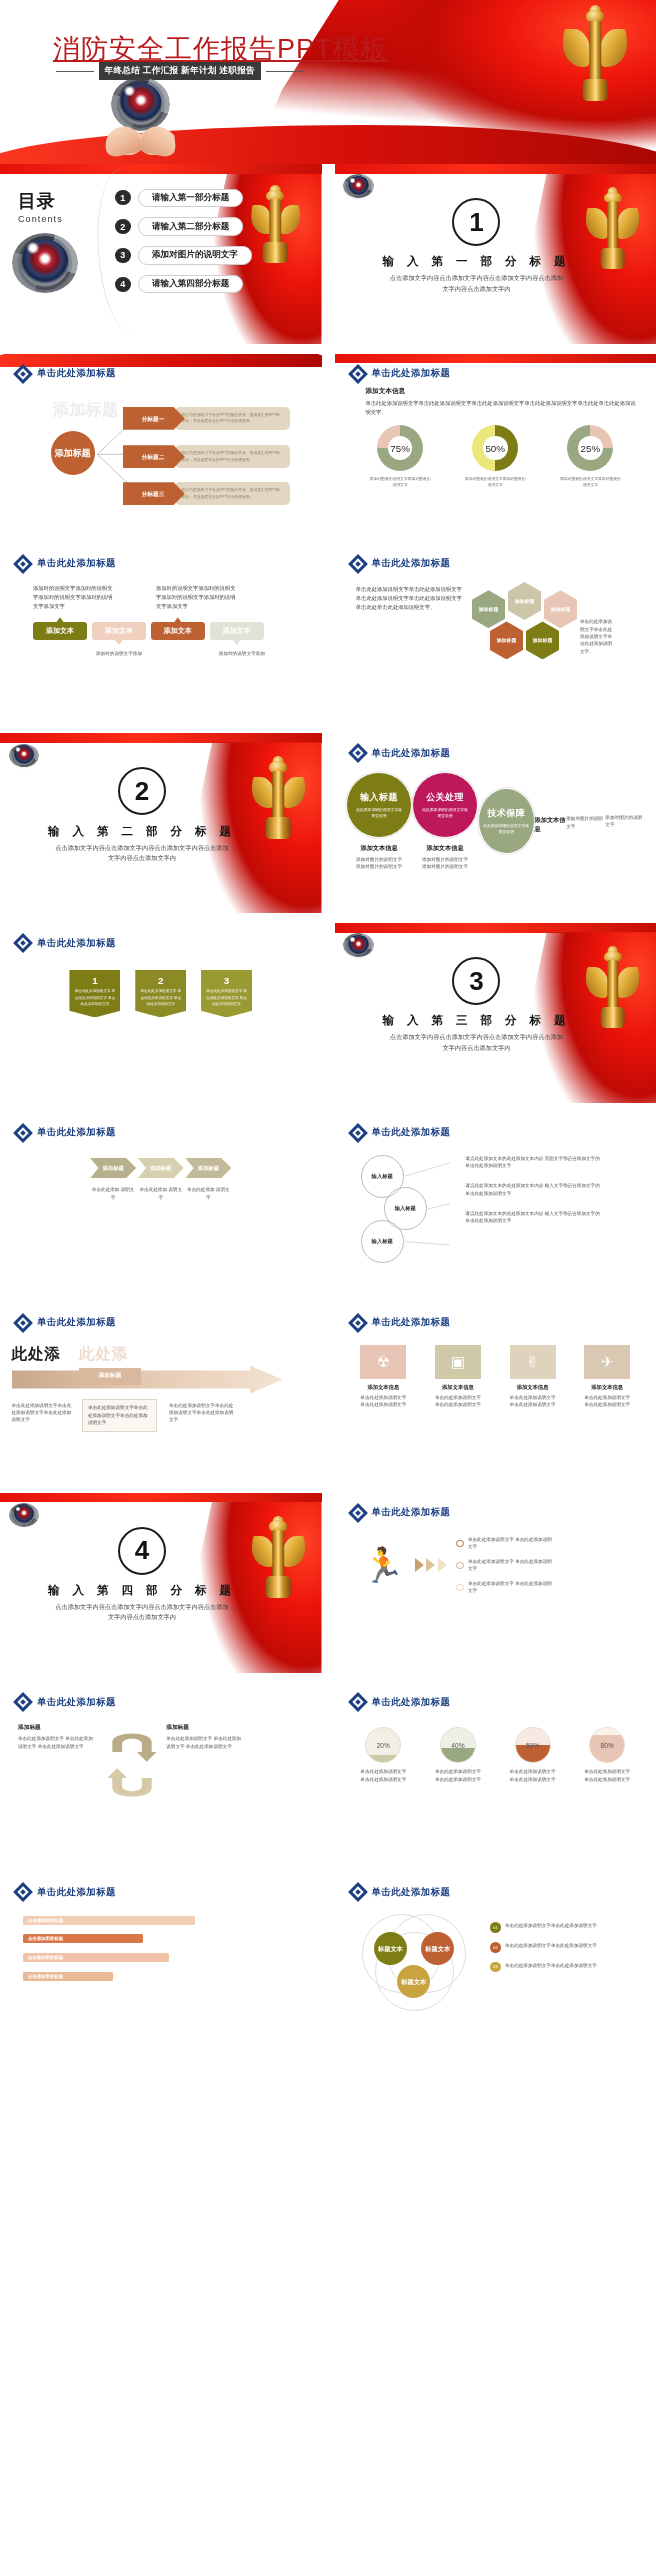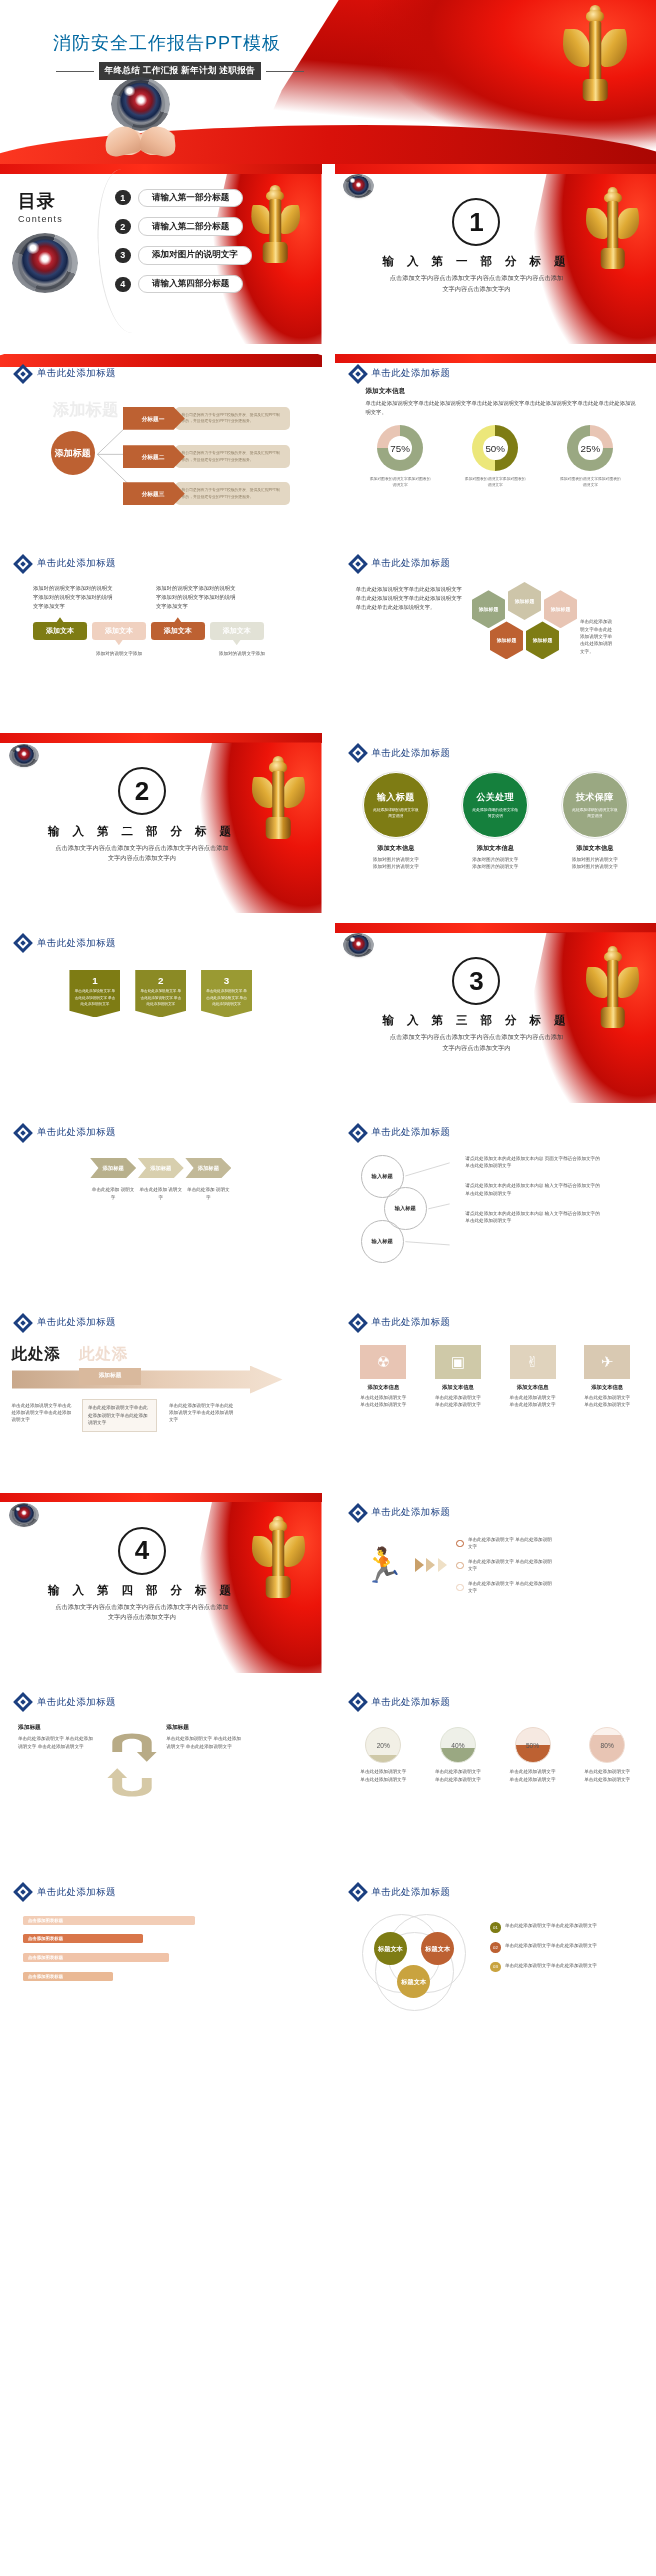--- a/index.html
+++ b/index.html
@@ -34,22 +34,22 @@
       linear-gradient(185deg, #e2120a 0%, #b90804 45%, rgba(150,6,3,0) 72%);
     clip-path: polygon(22% 0, 100% 0, 100% 100%, 0 100%, 8% 55%);
   }
   #cover .cover-wave {
     position:absolute; left:-4%; right:-4%; bottom:-4.9px; height:44px;
     background: linear-gradient(95deg,#ff3a22,#d9110a 50%,#a60602);
     border-radius: 55% 45% 0 0 / 100% 100% 0 0;
   }
   .cover-title {
     position:absolute; left:53px; top:31px;
-    font-size: 18px; font-weight: 400; color:#0369a1;
-    letter-spacing: 1px; white-space:nowrap;
+    font-size: 27px; font-weight: 400; color:#b91c1c;
+    letter-spacing: 1px; white-space:nowrap;text-decoration:underline;
   }
   .cover-sub-wrap {
     position:absolute; left:56px; top:62px; display:flex; align-items:center; gap:4.9px;
   }
   .cover-rule { width:38px; height:0.8px; background:#5a5a5a; }
   .cover-sub {
     background:#3a3a3a; color:#fff; font-size:8.6px; font-weight:700;
     padding:2.5px 5.7px 3.3px; letter-spacing:0.3px; white-space:nowrap;
   }
   
@@ -156,21 +156,21 @@
   .diamond {
     width:14px; height:14px; background:#1b3f80; transform:rotate(45deg);
     position:relative; flex:0 0 auto;
   }
   .diamond::after{
     content:""; position:absolute; inset:3.3px; background:#fff;
   }
   .diamond::before{
     content:""; position:absolute; inset:5.3px; background:#1b3f80; z-index:2;
   }
-  .sl-title { font-size:9.4px; font-weight:400; color:#1b3f80; letter-spacing:0.5px; }
+  .sl-title { font-size:9.4px; font-weight:700; color:#1b3f80; letter-spacing:0.5px; }
 
   
   .tiny { font-size:4.6px; line-height:1.6; color:#4a4a4a; }
   .tiny2 { font-size:5.3px; line-height:1.7; color:#3f3f3f; }
   .lead { font-size:6.6px; font-weight:700; color:#1d1d1d; }
 
   
   .circ-label{
     width:44px; height:44px; border-radius:50%;
     background:#bd6132; color:#fff; font-size:9px; font-weight:700;
@@ -541,29 +541,29 @@
         <div style="display:flex;flex-direction:column;align-items:center;">
           <div class="big-circle" style="background:#7e7c14;">
             <div class="bc-t">输入标题</div>
             <div class="bc-d">此处添加详细的说明文字做简要说明</div>
           </div>
           <div class="lead" style="margin-top:6.6px;font-size:6.2px;">添加文本信息</div>
           <div class="tiny" style="margin-top:2.5px;">添加对图片的说明文字</div>
           <div class="tiny">添加对图片的说明文字</div>
         </div>
         <div style="display:flex;flex-direction:column;align-items:center;">
-          <div class="big-circle" style="background:#15803d;">
+          <div class="big-circle" style="background:#be185d;">
             <div class="bc-t">公关处理</div>
             <div class="bc-d">此处添加详细的说明文字做简要说明</div>
           </div>
           <div class="lead" style="margin-top:6.6px;font-size:6.2px;">添加文本信息</div>
           <div class="tiny" style="margin-top:2.5px;">添加对图片的说明文字</div>
           <div class="tiny">添加对图片的说明文字</div>
         </div>
-        <div style="display:flex;flex-direction:column;align-items:center;">
+        <div style="display:flex;flex-direction:row;align-items:center;">
           <div class="big-circle" style="background:#9aa882;">
             <div class="bc-t">技术保障</div>
             <div class="bc-d">此处添加详细的说明文字做简要说明</div>
           </div>
           <div class="lead" style="margin-top:6.6px;font-size:6.2px;">添加文本信息</div>
           <div class="tiny" style="margin-top:2.5px;">添加对图片的说明文字</div>
           <div class="tiny">添加对图片的说明文字</div>
         </div>
       </div>
     </div>

